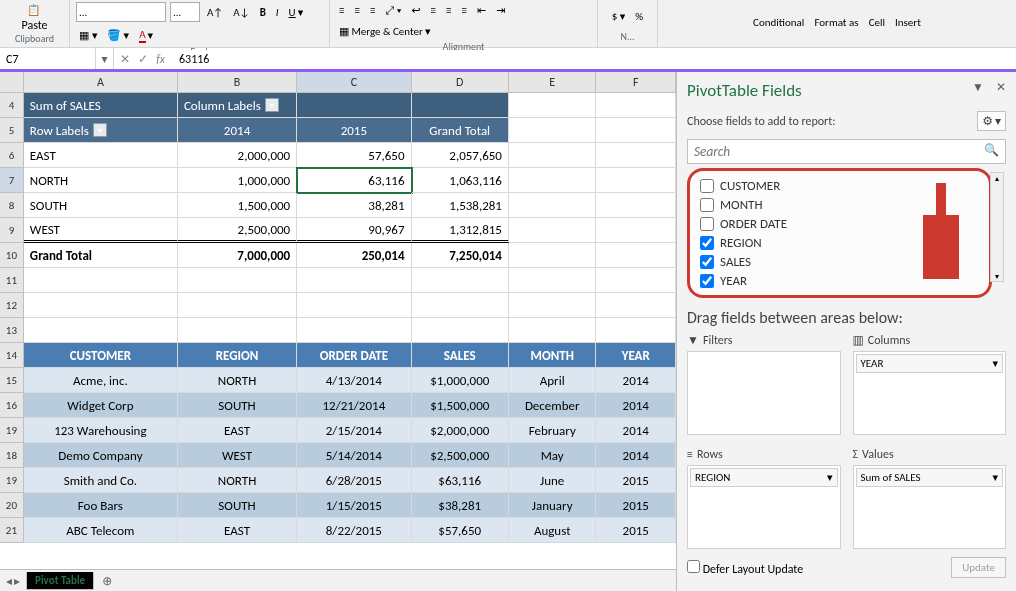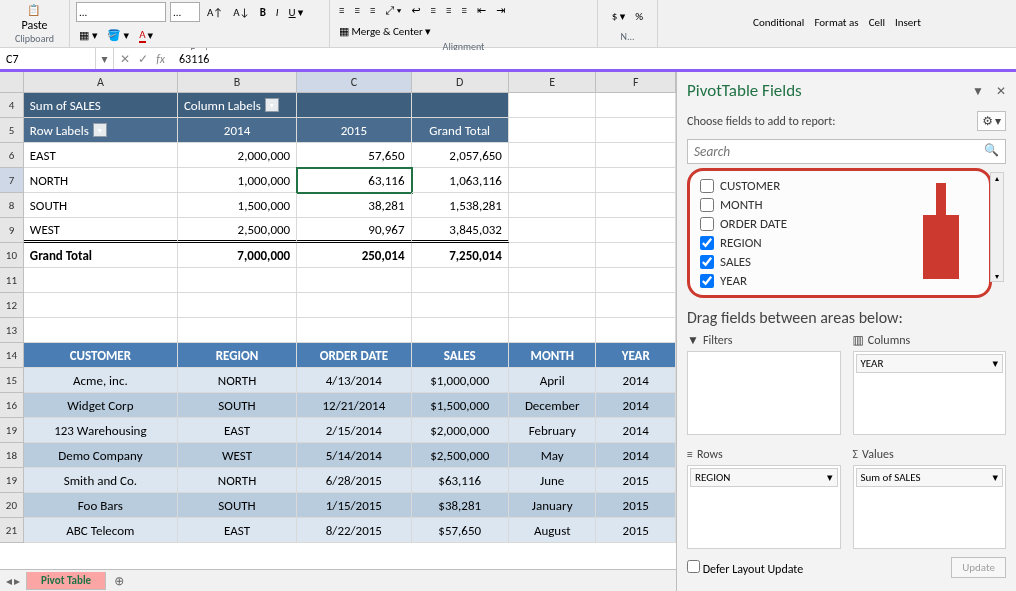--- a/index.html
+++ b/index.html
@@ -39,25 +39,25 @@
 .cell.selected { outline: 2px solid #217346; outline-offset: -1px; }
 .cell.thdr { background: #4a7db3; color: #fff; font-weight: 600; }
 .cell.trow-light { background: #dce6f1; }
 .cell.trow-dark { background: #b8ccde; }
 .filter-btn { display: inline-flex; background: #e8ebee; border: 1px solid #8f9ca8; width: 14px; height: 14px; align-items: center; justify-content: center; font-size: 8px; margin-left: 4px; }
 
 .cw-A { width: 155px; } .cw-B { width: 120px; } .cw-C { width: 115px; } .cw-D { width: 98px; } .cw-E { width: 88px; } .cw-F { width: 80px; }
 
 .tabs { display: flex; align-items: center; border-top: 1px solid #bfbfbf; height: 22px; background: #f1f1f1; }
 .tab-nav { display: flex; gap: 2px; padding: 0 6px; color: #666; }
-.tab { padding: 2px 14px; border: 1px solid #bfbfbf; border-top: none; background: #fca5a5; font-size: 11px; font-weight: 600; color: #217346; }
+.tab { padding: 2px 8px; border: 1px solid #bfbfbf; border-top: none; background: #000000; font-size: 11px; font-weight: 600; color: #217346; }
 .tab-add { padding: 0 8px; color: #666; }
 
 .pivot-pane { width: 340px; border-left: 1px solid #bfbfbf; background: #f3f3f3; display: flex; flex-direction: column; padding: 8px 10px 6px; }
-.pp-header { display: flex; justify-content: space-between; align-items: center; color: #217346; font-size: 17px; font-family: 'Segoe UI Light', 'Segoe UI', sans-serif; margin-bottom: 10px; }
+.pp-header { display: flex; justify-content: space-between; align-items: flex-start; color: #217346; font-size: 17px; font-family: 'Segoe UI Light', 'Segoe UI', sans-serif; margin-bottom: 10px; }
 .pp-header-icons { display: flex; gap: 12px; color: #5f5f5f; font-size: 12px; }
 .pp-choose { display: flex; justify-content: space-between; align-items: center; margin-bottom: 8px; color: #444; }
 .gear-btn { border: 1px solid #c0c0c0; background: #fdfdfd; padding: 2px 4px; display: flex; gap: 2px; align-items: center; }
 .search-box { display: flex; border: 1px solid #c0c0c0; background: #fff; padding: 3px 6px; margin-bottom: 4px; }
 .search-box input { flex: 1; border: none; font-style: italic; color: #8a8a8a; outline: none; }
 .field-box { border: 3px solid #cc3a2f; border-radius: 16px; padding: 6px 10px; position: relative; background: #fcfcfc; }
 .field-list { display: flex; flex-direction: column; gap: 2px; }
 .field-item { display: flex; align-items: center; gap: 6px; font-size: 13px; padding: 1px 0; color: #333; }
 .field-item input { width: 14px; height: 14px; }
 .arrow { position: absolute; right: 30px; top: 8px; }
@@ -201,21 +201,21 @@
           <div class="cell ar cw-C">38,281</div>
           <div class="cell ar cw-D">1,538,281</div>
           <div class="cell cw-E"></div>
           <div class="cell cw-F"></div>
         </div>
         <div class="row">
           <div class="rowh">9</div>
           <div class="cell cw-A dbord">WEST</div>
           <div class="cell ar cw-B dbord">2,500,000</div>
           <div class="cell ar cw-C dbord">90,967</div>
-          <div class="cell ar cw-D dbord">3,845,032</div>
+          <div class="cell ar cw-D dbord">1,312,815</div>
           <div class="cell cw-E"></div>
           <div class="cell cw-F"></div>
         </div>
         <div class="row">
           <div class="rowh">10</div>
           <div class="cell bold cw-A">Grand Total</div>
           <div class="cell bold ar cw-B">7,000,000</div>
           <div class="cell bold ar cw-C">250,014</div>
           <div class="cell bold ar cw-D">7,250,014</div>
           <div class="cell cw-E"></div>

